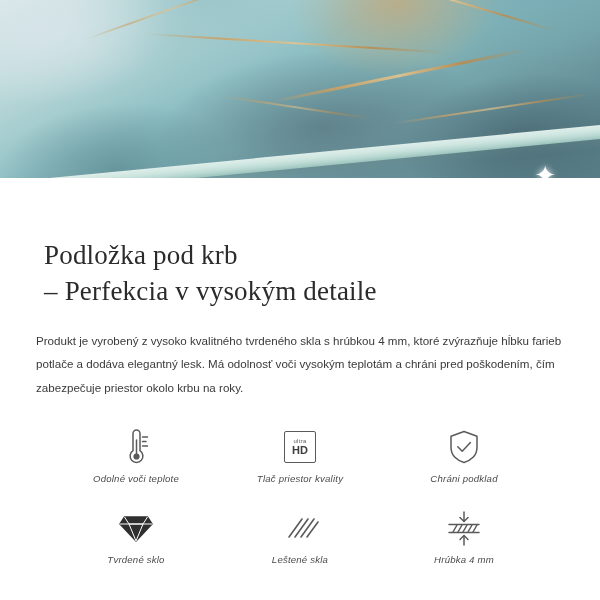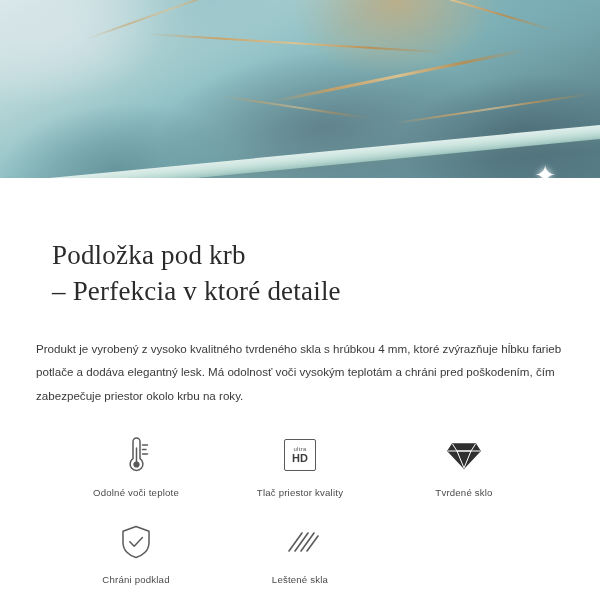--- a/index.html
+++ b/index.html
@@ -97,33 +97,33 @@
   .sparkle.s1 { right: 44px; top: 162px; font-size: 26px; }
   .sparkle.s2 { right: 20px; top: 186px; font-size: 16px; }
   .sparkle.s3 { right: 64px; top: 192px; font-size: 11px; }
 
   
   .content {
     position: relative;
     padding: 0 36px;
   }
   .headline {
-    margin: 14px 0 0 16px;
+    margin: 14px 0 0 8px;
     font-family: "Liberation Serif", serif;
     font-size: 27px;
     line-height: 1.32;
     font-weight: 400;
     color: #2b2b2b;
     letter-spacing: .2px;
   }
   .headline .line2 {
     display: block;
   }
   .body-text {
-    margin: 28px 0 0 0;
+    margin: 20px 0 0 0;
     font-size: 11.6px;
     line-height: 2.0;
     color: #3a3a3a;
     max-width: 534px;
   }
 
   
   .features {
     position: relative;
     margin-top: 26px;
@@ -138,25 +138,26 @@
     align-items: center;
     justify-content: flex-start;
   }
   .feature-icon {
     height: 44px;
     display: flex;
     align-items: center;
     justify-content: flex-start;
   }
   .feature-label {
-    margin-top: 10px;
+    margin-top: 4px;
     font-size: 9.6px;
     color: #4a4a4a;
     text-align: center;
     letter-spacing: .2px;
+    font-style: italic;
   }
   .ultrahd {
     width: 30px;
     height: 30px;
     border: 1.6px solid #5a5a5a;
     border-radius: 2px;
     display: flex;
     flex-direction: column;
     align-items: center;
     justify-content: center;
@@ -193,21 +194,21 @@
     <div class="glass-edge"></div>
     <div class="hero-mask"></div>
     <span class="sparkle s1">✦</span>
     <span class="sparkle s2">✦</span>
     <span class="sparkle s3">✦</span>
   </div>
 
   <div class="content">
     <h1 class="headline">
       <span>Podložka pod krb</span>
-      <span class="line2">– Perfekcia v ktoré detaile</span>
+      <span class="line2">– Perfekcia v vysokým detaile</span>
     </h1>
     <p class="body-text">Produkt je vyrobený z vysoko kvalitného tvrdeného skla s hrúbkou 4 mm, ktoré zvýrazňuje hĺbku farieb potlače a dodáva elegantný lesk. Má odolnosť voči vysokým teplotám a chráni pred poškodením, čím zabezpečuje priestor okolo krbu na roky.</p>
 
     <div class="features">
 
       <div class="feature">
         <div class="feature-icon">
           <svg width="34" height="40" viewBox="0 0 34 40" fill="none" stroke="#5a5a5a" stroke-width="1.5" stroke-linecap="round">
             <path d="M14 6.5a3.5 3.5 0 0 1 7 0v17.2a6.4 6.4 0 1 1-7 0V6.5z"></path>
             <circle cx="17.5" cy="29.5" r="3.1" fill="#5a5a5a" stroke="none"></circle>
@@ -225,49 +226,67 @@
           <div class="ultrahd">
             <span class="u-top">ultra</span>
             <span class="u-bot">HD</span>
           </div>
         </div>
         <div class="feature-label">Tlač priestor kvality</div>
       </div>
 
       <div class="feature">
         <div class="feature-icon">
+          <svg width="36" height="40" viewBox="0 0 36 40" fill="none" stroke="#5a5a5a" stroke-width="1.5" stroke-linejoin="round" stroke-linecap="round">
+            <path d="M18 4.5 L31 9.2 v11.2 c0 8.1-6.2 13.2-13 15.1-6.8-1.9-13-7-13-15.1V9.2 L18 4.5z"></path>
+            <polyline points="11.8,19.8 16.2,24.2 24.4,15.6"></polyline>
+          </svg>
+        </div>
+        <div class="feature-label">Chráni podklad</div>
+      </div>
+
+      <div class="feature">
+        <div class="feature-icon">
           <svg width="40" height="36" viewBox="0 0 40 36" fill="none" stroke="#4a4a4a" stroke-width="1.4" stroke-linejoin="round">
             <path d="M8.5 7 H31.5 L36 14 L20 31 L4 14 Z" fill="#2f2f2f" stroke="#2f2f2f"></path>
             <path d="M4 14 H36" stroke="#ffffff" stroke-width="1"></path>
             <path d="M8.5 7 L13 14 L20 31" stroke="#ffffff" stroke-width="1"></path>
             <path d="M31.5 7 L27 14 L20 31" stroke="#ffffff" stroke-width="1"></path>
             <path d="M13 14 H27" stroke="#ffffff" stroke-width="1"></path>
           </svg>
         </div>
         <div class="feature-label">Tvrdené sklo</div>
       </div>
 
       <div class="feature">
         <div class="feature-icon">
-          <svg width="36" height="40" viewBox="0 0 36 40" fill="none" stroke="#5a5a5a" stroke-width="1.5" stroke-linejoin="round" stroke-linecap="round">
-            <path d="M18 4.5 L31 9.2 v11.2 c0 8.1-6.2 13.2-13 15.1-6.8-1.9-13-7-13-15.1V9.2 L18 4.5z"></path>
-            <polyline points="11.8,19.8 16.2,24.2 24.4,15.6"></polyline>
-          </svg>
-        </div>
-        <div class="feature-label">Chráni podklad</div>
-      </div>
-
-      <div class="feature">
-        <div class="feature-icon">
           <svg width="40" height="34" viewBox="0 0 40 34" fill="none" stroke="#5a5a5a" stroke-width="1.6" stroke-linecap="round">
             <line x1="9" y1="26" x2="22" y2="8"></line>
             <line x1="15" y1="26" x2="28" y2="8"></line>
             <line x1="21" y1="26" x2="34" y2="8"></line>
             <line x1="27" y1="26" x2="38" y2="11"></line>
           </svg>
         </div>
         <div class="feature-label">Leštené skla</div>
       </div>
 
+      <div class="feature">
+        <div class="feature-icon">
+          <svg width="42" height="40" viewBox="0 0 42 40" fill="none" stroke="#5a5a5a" stroke-width="1.5" stroke-linecap="round" stroke-linejoin="round">
+            <line x1="21" y1="4" x2="21" y2="13"></line>
+            <polyline points="17,9.5 21,13.5 25,9.5"></polyline>
+            <line x1="6" y1="16.5" x2="36" y2="16.5"></line>
+            <line x1="6" y1="24.5" x2="36" y2="24.5"></line>
+            <line x1="10" y1="24" x2="14" y2="17"></line>
+            <line x1="15" y1="24" x2="19" y2="17"></line>
+            <line x1="20" y1="24" x2="24" y2="17"></line>
+            <line x1="25" y1="24" x2="29" y2="17"></line>
+            <line x1="30" y1="24" x2="34" y2="17"></line>
+            <line x1="21" y1="37" x2="21" y2="28"></line>
+            <polyline points="17,31.5 21,27.5 25,31.5"></polyline>
+          </svg>
+        </div>
+        <div class="feature-label">Hrúbka 4 mm</div>
+      </div>
 
     </div>
   </div>
 </div>
 
 </body></html>

